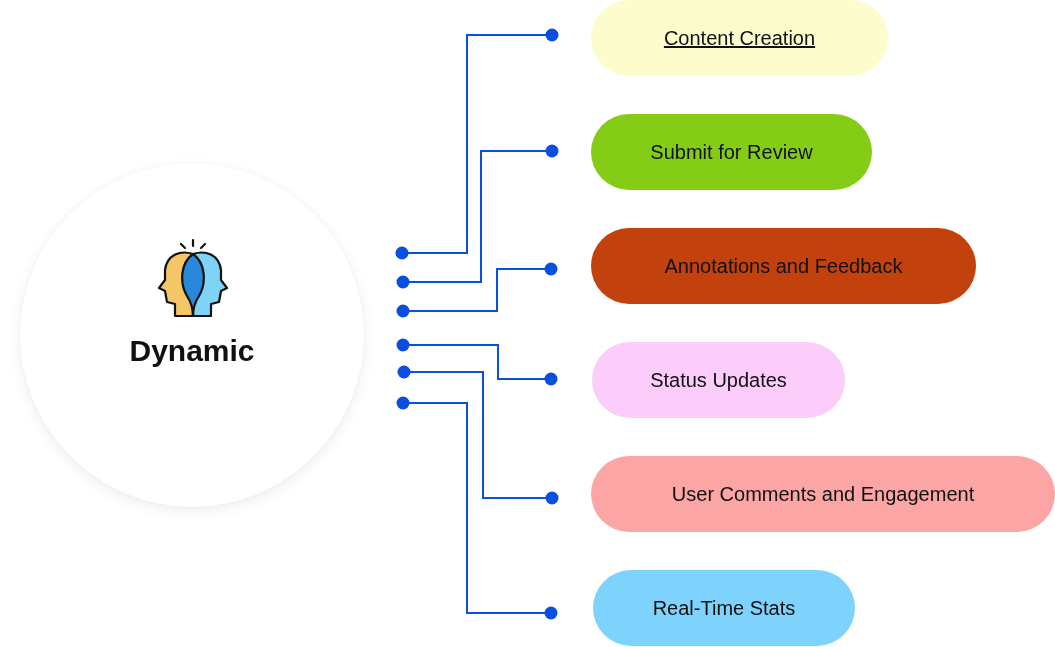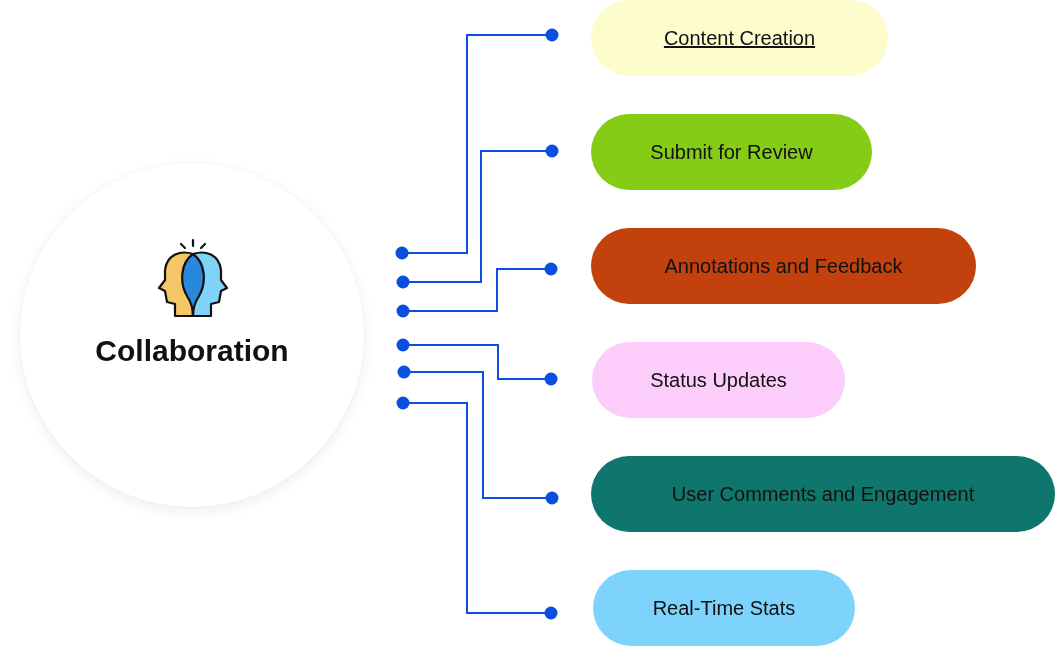--- a/index.html
+++ b/index.html
@@ -31,21 +31,21 @@
     <line x1="30" y1="8" x2="34" y2="12"></line>
     <line x1="42" y1="4" x2="42" y2="10"></line>
     <line x1="54" y1="8" x2="50" y2="12"></line>
   </g>
   <path d="M42 18 C30 14 16 18 14 34 L14 44 L8 52 L14 55 L16 66 L24 68 L24 80 L42 80 Z" fill="#f5c668" stroke="#111" stroke-width="2.2" stroke-linejoin="round"></path>
   <path d="M42 18 C54 14 68 18 70 34 L70 44 L76 52 L70 55 L68 66 L60 68 L60 80 L42 80 Z" fill="#7fd3f7" stroke="#111" stroke-width="2.2" stroke-linejoin="round"></path>
   <path d="M42 18 C30 26 28 46 36 60 C40 66 42 72 42 80 C42 72 44 66 48 60 C56 46 54 26 42 18 Z" fill="#2a88dc" stroke="#111" stroke-width="2.2" stroke-linejoin="round"></path>
 </svg>
 
 <div class="hub-title">
-  <div>Collaboration</div>
+  <div>Dynamic</div>
 </div>
 
 <svg class="wires" viewBox="0 0 1055 647">
   <g id="wire-group">
       <polyline points="402,253 467,253 467,35 552,35" fill="none" stroke="#0a4fe0" stroke-width="2"></polyline>
       <circle cx="402" cy="253" r="6.5" fill="#0a4fe0"></circle>
       <circle cx="552" cy="35" r="6.5" fill="#0a4fe0"></circle>
       <polyline points="403,282 481,282 481,151 552,151" fill="none" stroke="#0a4fe0" stroke-width="2"></polyline>
       <circle cx="403" cy="282" r="6.5" fill="#0a4fe0"></circle>
       <circle cx="552" cy="151" r="6.5" fill="#0a4fe0"></circle>
@@ -69,18 +69,18 @@
   </div>
 <div class="pill" style="left: 591px; top: 114px; width: 281px; background: #84cc16;">
     <span>Submit for Review</span>
   </div>
 <div class="pill" style="left: 591px; top: 228px; width: 385px; background: #c2410c;">
     <span>Annotations and Feedback</span>
   </div>
 <div class="pill" style="left: 592px; top: 342px; width: 253px; background: rgb(252, 204, 251);">
     <span>Status Updates</span>
   </div>
-<div class="pill" style="left: 591px; top: 456px; width: 464px; background: #0f766e;">
+<div class="pill" style="left: 591px; top: 456px; width: 464px; background: #fca5a5;">
     <span>User Comments and Engagement</span>
   </div>
 <div class="pill" style="left: 593px; top: 570px; width: 262px; background: #7dd3fc;">
     <span>Real-Time Stats</span>
   </div>
 
 </body></html>

